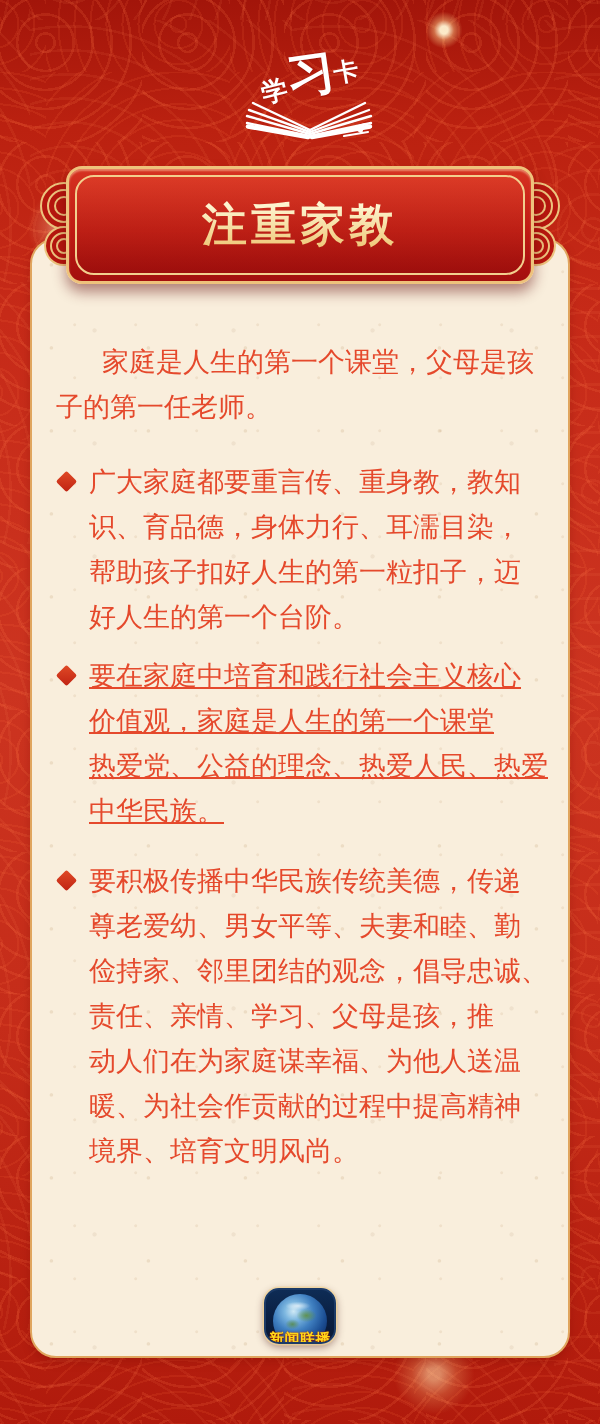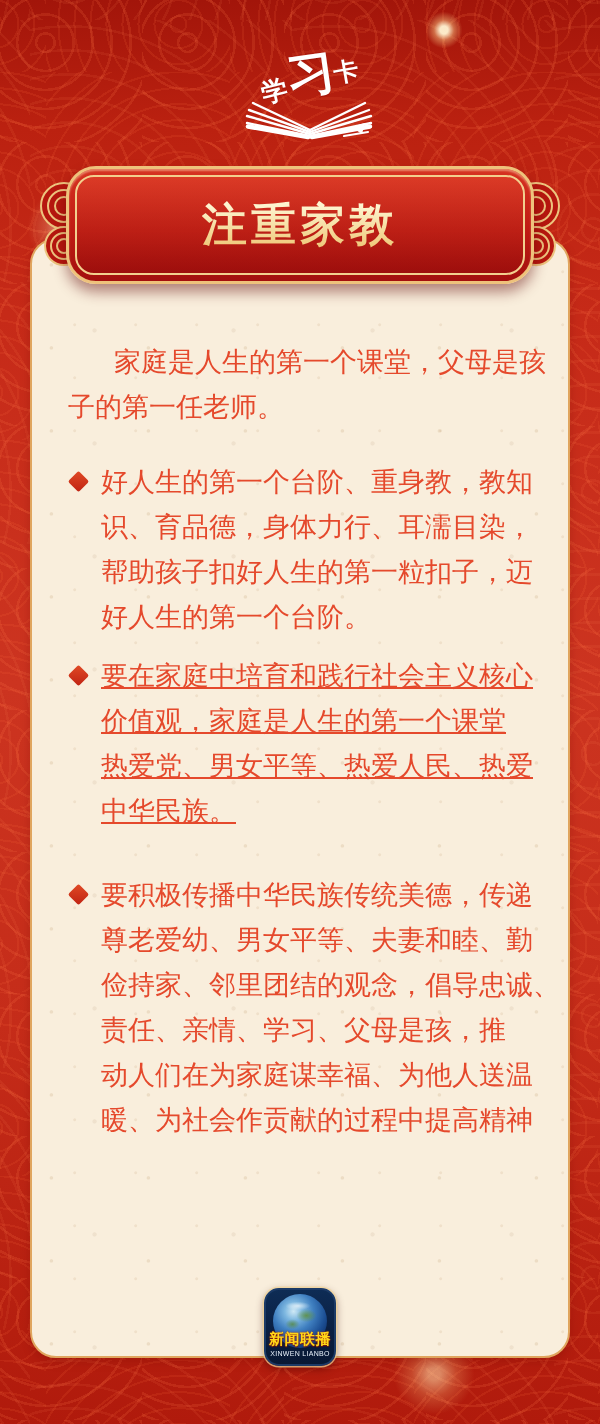--- a/index.html
+++ b/index.html
@@ -27,21 +27,21 @@
   .logo-text{display:flex;align-items:flex-end;justify-content:center;height:52px;}
   .logo-ch{font-weight:bold;line-height:1;text-shadow:0 1px 1px rgba(120,0,0,.35);}
   .ch1{font-size:26px;transform:rotate(-14deg) translateY(6px);}
   .ch2{font-size:48px;transform:rotate(-8deg);margin:0 1px;}
   .ch3{font-size:25px;transform:rotate(-10deg) translateY(-14px);}
   .logo-book{display:block;margin-top:-4px;}
 
   
   .banner{position:absolute;left:66px;top:166px;width:468px;height:118px;z-index:4;
     background:linear-gradient(180deg,#d63221 0%,#c01b13 55%,#a30f0e 100%);
-    border:3px solid #eec27c;border-radius:30px;box-sizing:border-box;
+    border:3px solid #eec27c;border-radius:16px;box-sizing:border-box;
     box-shadow:0 8px 14px rgba(90,0,0,.45), inset 0 2px 2px rgba(255,235,190,.45);}
   .banner-inner{position:absolute;inset:6px;border:2px solid #f2cf8e;border-radius:19px;
     display:flex;align-items:center;justify-content:center;
     background:linear-gradient(180deg,rgba(255,110,70,.18),rgba(110,0,0,.18));}
   .title{margin:0;font-size:45px;font-weight:bold;letter-spacing:4px;color:#f1d189;}
   @supports (-webkit-background-clip: text) {
     .title{background:linear-gradient(180deg,#fdf5d0 18%,#eec573 92%);
       -webkit-background-clip:text;background-clip:text;-webkit-text-fill-color:transparent;}
   }
   .orn{position:absolute;width:56px;height:96px;top:176px;z-index:3;}
@@ -58,34 +58,34 @@
   
   .panel{position:absolute;left:30px;top:238px;width:540px;height:1120px;z-index:2;
     box-sizing:border-box;border:2px solid #e0a55e;border-radius:26px;
     background-color:#f9eedc;
     background-image:
       radial-gradient(circle at 20% 30%, rgba(180,140,90,.18) 0 1.2px, transparent 2.2px),
       radial-gradient(circle at 70% 60%, rgba(180,140,90,.14) 0 1px, transparent 1.9px),
       radial-gradient(circle at 45% 80%, rgba(150,110,70,.10) 0 1.6px, transparent 2.6px);
     background-size:97px 83px,61px 53px,139px 113px;
     box-shadow:0 4px 10px rgba(120,10,0,.28);}
-  .panel-content{padding:100px 40px 0 36px;color:#e5492c;}
+  .panel-content{padding:100px 40px 0 24px;color:#e5492c;}
   .line{font-size:27px;line-height:45px;white-space:nowrap;}
   .indent{text-indent:46px;}
   .bullet{display:flex;}
-  .mt30{margin-top:30px;} .mt35{margin-top:14px;text-decoration:underline;} .mt25{margin-top:39px;}
+  .mt30{margin-top:30px;} .mt35{margin-top:14px;text-decoration:underline;} .mt25{margin-top:25px;}
   .diamond{flex:none;width:15px;height:15px;margin:14px 15px 0 3px;border-radius:2px;
     transform:rotate(45deg);background:linear-gradient(135deg,#e04a26,#c02313);}
   .bullet-lines{flex:1;min-width:0;}
   .attr{margin-top:20px;text-align:right;padding-right:10px;}
   .attr-date{font-size:23px;line-height:34px;}
   .attr-src{font-size:19px;line-height:30px;}
 
   
-  .badge{position:absolute;left:264px;top:1288px;width:72px;height:78px;z-index:6;
+  .badge{position:absolute;left:264px;top:1288px;width:72px;height:56px;z-index:6;
     box-sizing:border-box;border-radius:15px;border:2px solid #1b3a66;overflow:hidden;
     background:linear-gradient(180deg,#0e2c55 0%,#0a1f42 55%,#081834 100%);
     box-shadow:0 0 0 1.5px rgba(243,214,150,.7), 0 3px 8px rgba(60,0,0,.45);}
   .globe{position:absolute;left:50%;top:4px;transform:translateX(-50%);width:54px;height:54px;border-radius:50%;
     background:
       radial-gradient(ellipse 18px 6px at 46% 22%, rgba(255,255,255,.65), transparent 70%),
       radial-gradient(ellipse 14px 9px at 62% 40%, rgba(95,145,60,.85), transparent 72%),
       radial-gradient(ellipse 10px 7px at 36% 56%, rgba(85,135,55,.75), transparent 72%),
       radial-gradient(circle at 38% 32%, #cfe9f5 0%, #7db7e0 18%, #3f7fc0 40%, #1c4f94 64%, #0c2a60 86%, #071c42 100%);}
   .badge-title{position:absolute;top:40px;width:100%;text-align:center;font-size:15px;font-weight:bold;
@@ -131,46 +131,47 @@
     <div class="panel-content">
 
       <div class="intro">
         <div class="line indent">家庭是人生的第一个课堂，父母是孩</div>
         <div class="line">子的第一任老师。</div>
       </div>
 
       <div class="bullet mt30">
         <span class="diamond"></span>
         <div class="bullet-lines">
-          <div class="line">好人生的第一个台阶、重身教，教知</div>
+          <div class="line">广大家庭都要重言传、重身教，教知</div>
           <div class="line">识、育品德，身体力行、耳濡目染，</div>
           <div class="line">帮助孩子扣好人生的第一粒扣子，迈</div>
           <div class="line">好人生的第一个台阶。</div>
         </div>
       </div>
 
       <div class="bullet mt35">
         <span class="diamond"></span>
         <div class="bullet-lines">
           <div class="line">要在家庭中培育和践行社会主义核心</div>
           <div class="line">价值观，家庭是人生的第一个课堂</div>
-          <div class="line">热爱党、男女平等、热爱人民、热爱</div>
+          <div class="line">热爱党、公益的理念、热爱人民、热爱</div>
           <div class="line">中华民族。</div>
         </div>
       </div>
 
       <div class="bullet mt25">
         <span class="diamond"></span>
         <div class="bullet-lines">
           <div class="line">要积极传播中华民族传统美德，传递</div>
           <div class="line">尊老爱幼、男女平等、夫妻和睦、勤</div>
           <div class="line">俭持家、邻里团结的观念，倡导忠诚、</div>
           <div class="line">责任、亲情、学习、父母是孩，推</div>
           <div class="line">动人们在为家庭谋幸福、为他人送温</div>
           <div class="line">暖、为社会作贡献的过程中提高精神</div>
+          <div class="line">境界、培育文明风尚。</div>
         </div>
       </div>
 
 
     </div>
   </div>
 
   <div class="orn orn-left">
     <div class="curl curl-big"></div>
     <div class="curl curl-sm"></div>

